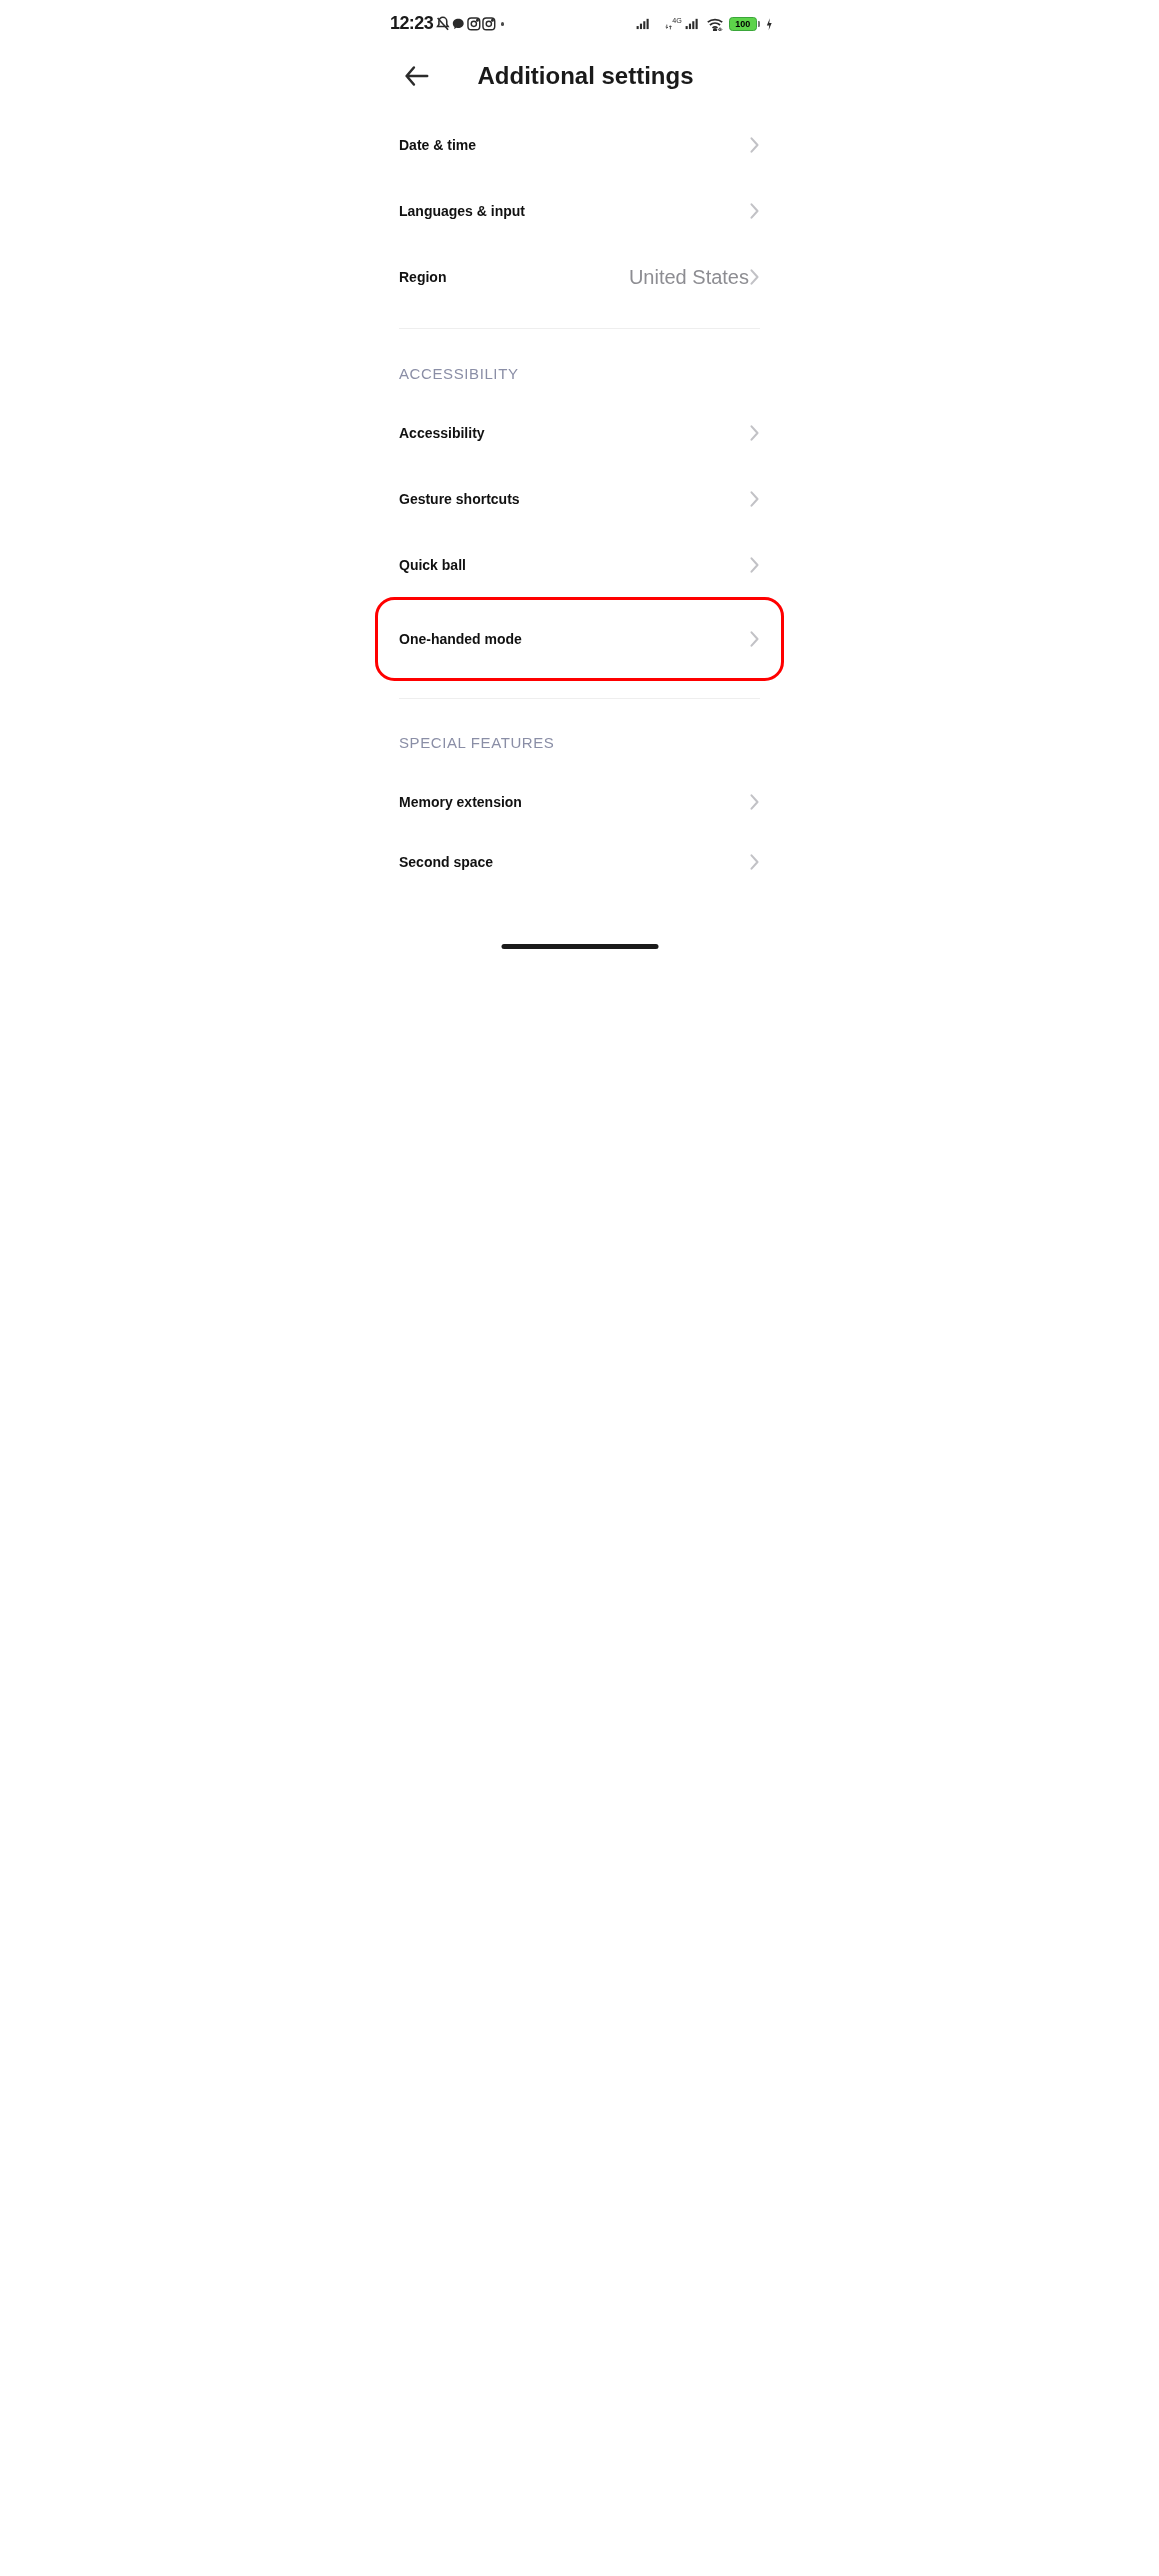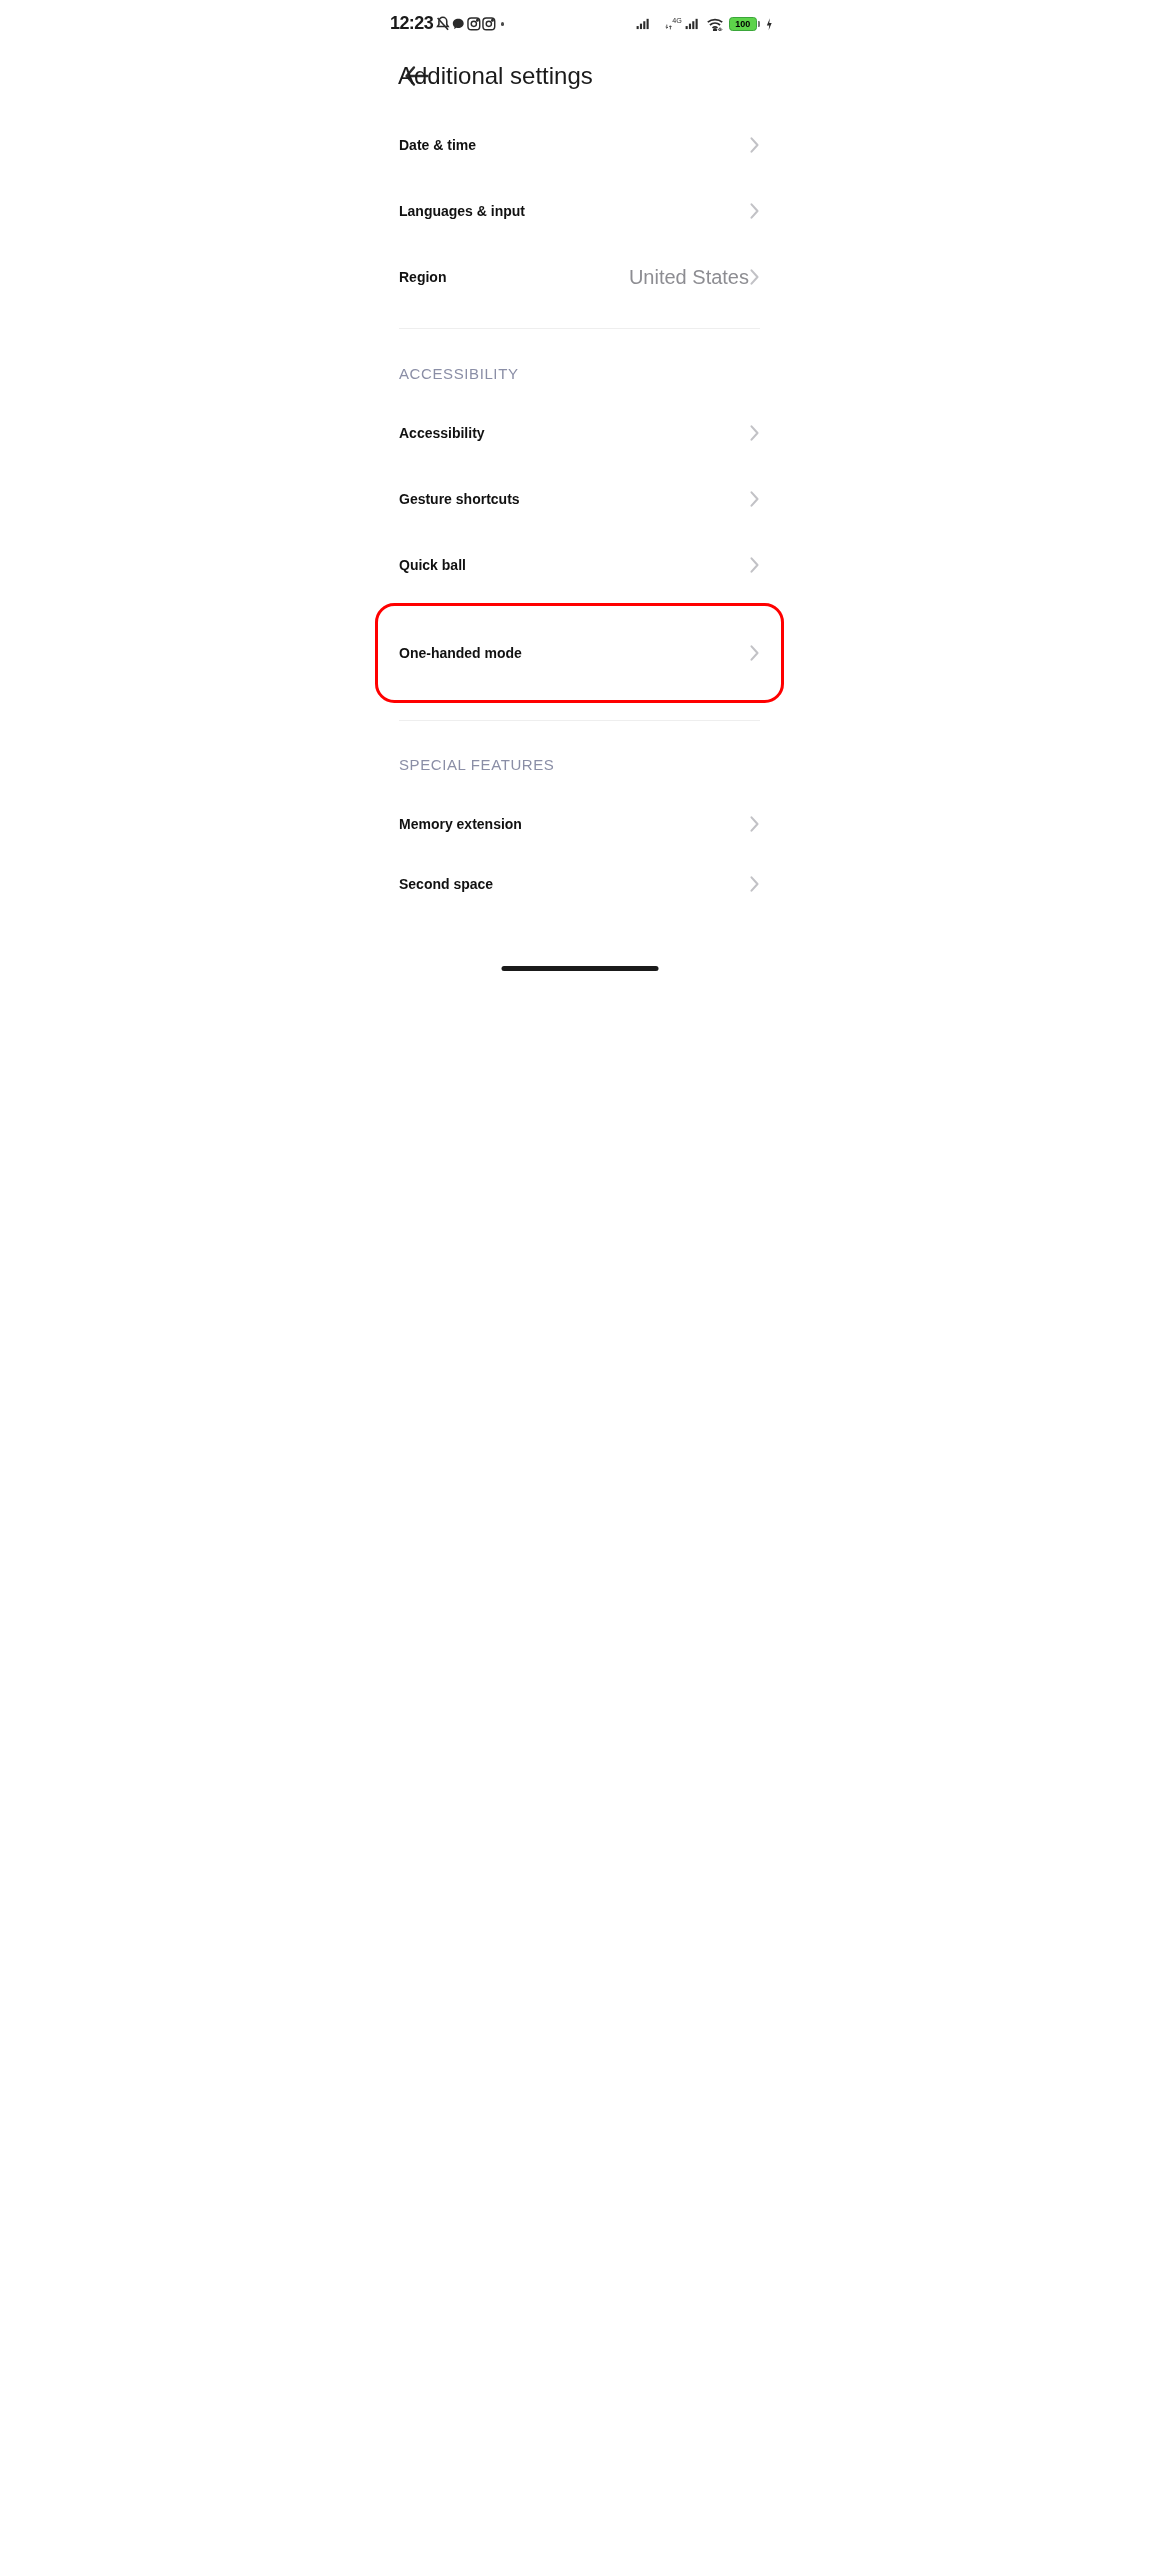--- a/index.html
+++ b/index.html
@@ -10,33 +10,33 @@
   .status-bar { display: flex; justify-content: space-between; align-items: center; padding: 13.3px 18px 6px 22px; font-size: 18px; font-weight: 500; color: #1a1a1a; }
   .status-left { display: flex; align-items: center; }
   .status-right { display: flex; align-items: center; gap: 4.8px; }
   .status-time { font-size: 18px; font-weight: 600; letter-spacing: -0.6px; margin-right: 2.4px; }
   .ic { display: inline-flex; align-items: center; justify-content: center; }
   .dot { width: 3.6px; height: 3.6px; border-radius: 50%; background: #4a4a4a; margin-left: 3.6px; }
 
   
   .header { display: flex; align-items: center; padding: 18px 18px 18px 30px; }
   .back-btn { width: 36px; height: 36px; display: inline-flex; align-items: center; justify-content: center; }
-  .header-title { flex: 1; font-size: 24px; font-weight: 400; color: #1a1a1a; margin-left: -36px; }
+  .header-title { flex: 1; text-align: center; font-size: 24px; font-weight: 700; color: #1a1a1a; margin-left: -36px; }
 
   
   .list { padding: 0 31px; }
   .row { display: flex; align-items: center; justify-content: space-between; height: 66px; }
   .row .label { font-size: 14px; font-weight: 700; color: #111; }
   .row .right { display: flex; align-items: center; }
   .row .value { font-size: 20px; color: #8d8d92; font-weight: 500; }
   .divider { height: 0.6px; background: #eee; margin: 18px 0 18px 0; }
   .section-title { font-size: 15px; letter-spacing: 0.6px; color: #8a8ea6; font-weight: 500; padding: 18px 0 18px 0; }
 
   
-  .highlight-wrap { position: relative; margin: 6px -24px; padding: 16px 24px; }
+  .highlight-wrap { position: relative; margin: 0 -24px; padding: 8px 24px; }
   .highlight-border { position: absolute; inset: -1.2px 0 -1.2px 0; border: 3.6px solid #ff0000; border-radius: 19.3px; pointer-events: none; }
 
   
   .home-indicator { position: absolute; bottom: 12px; left: 50%; transform: translateX(-50%); width: 157px; height: 5.4px; background: #1a1a1a; border-radius: 3px; }
 
   
   .chevron svg { display: block; }
 
   
   .battery { display: inline-flex; align-items: center; }

